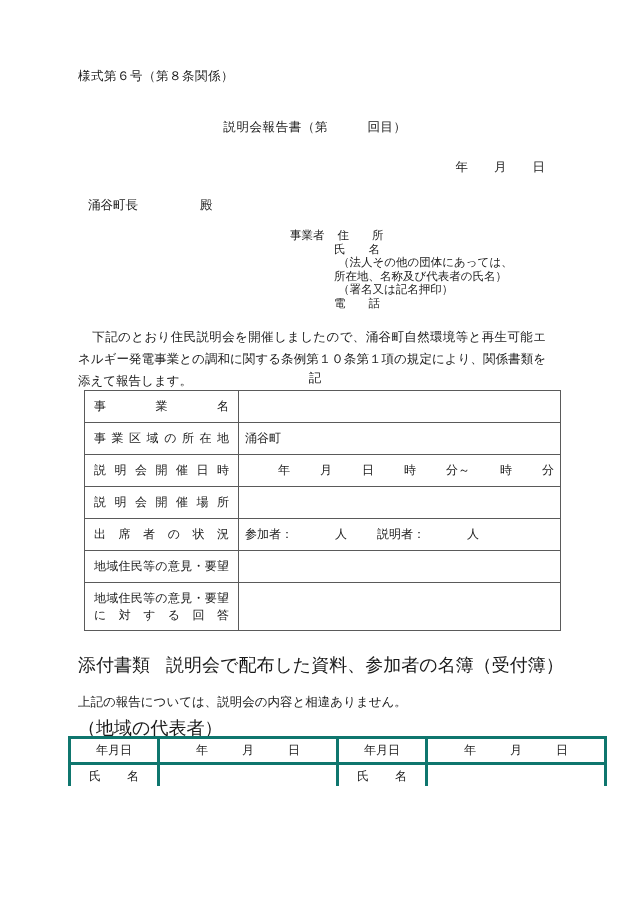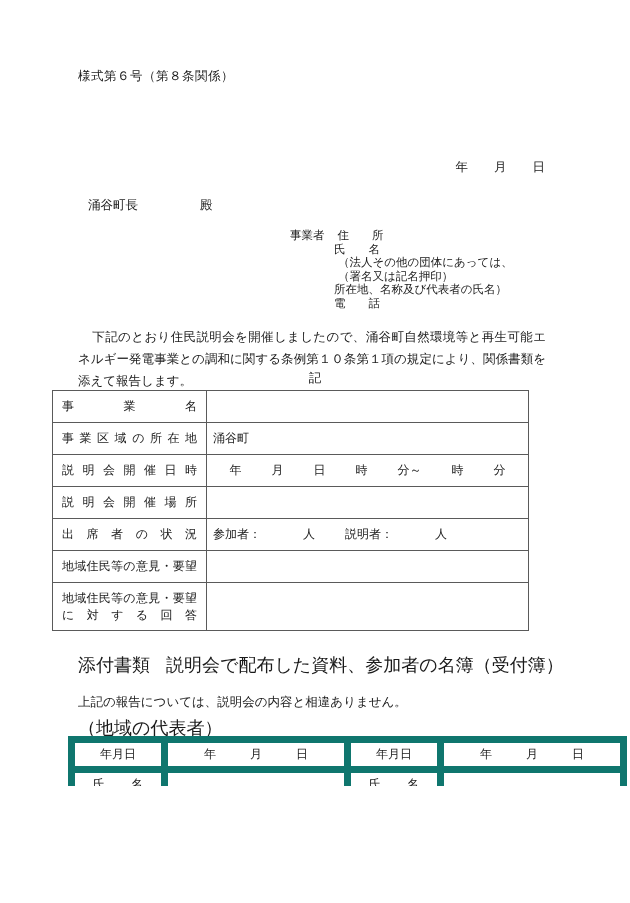--- a/index.html
+++ b/index.html
@@ -78,21 +78,21 @@
   .ki {
     left: 0; top: 370px;
     width: 630px;
     text-align: center;
     font-size: 12.5px;
   }
 
   
   table.main-table {
     position: absolute;
-    left: 52px; top: 390px;
+    left: 84px; top: 390px;
     width: 477px;
     border-collapse: collapse;
     table-layout: fixed;
   }
   table.main-table td {
     border: 1px solid #5a5a5a;
     font-size: 12px;
     padding: 0;
     vertical-align: middle;
   }
@@ -112,21 +112,21 @@
   table.main-table td.lbl .l2 {
     display: block;
     text-align: justify;
     text-align-last: justify;
     text-justify: inter-character;
   }
   table.main-table td.val {
     padding: 0 6px;
   }
   table.main-table td.val.left { text-align: left; }
-  table.main-table td.val.center { text-align: center; }
+  table.main-table td.val.center { text-align: right; }
   .sp-m  { display: inline-block; width: 30px; }
   .sp-l  { display: inline-block; width: 42px; }
 
   
   .attach {
     left: 78px; top: 653px;
     font-size: 18px;
     white-space: nowrap;
   }
   .attach .gap { display: inline-block; width: 16px; }
@@ -143,21 +143,21 @@
 
   
   table.sign-table {
     position: absolute;
     left: 68px; top: 736px;
     width: 477px;
     border-collapse: collapse;
     table-layout: fixed;
   }
   table.sign-table td {
-    border: 7px solid #0f766e;
+    border: 3px solid #0f766e;
     height: 23px;
     font-size: 12px;
     padding: 0 6px;
     vertical-align: middle;
     margin-top: 28px;
   }
   table.sign-table td.s-lbl {
     width: 74px;
     text-align: center;
     white-space: nowrap;
@@ -174,35 +174,36 @@
   }
   table.sign-table td.s-val .sp-sg { display: inline-block; width: 34px; }
 </style>
 </head>
 <body>
 
 <div class="page">
 
   <div class="abs form-no">様式第６号（第８条関係）</div>
 
+  <div class="abs doc-title">説明会報告書（第　　　回目）</div>
 
   <div class="abs date-line">
     <span>年</span><span class="sp"></span><span>月</span><span class="sp"></span><span>日</span>
   </div>
 
   <div class="abs addressee">
     <span>涌谷町長</span><span class="gap"></span><span>殿</span>
   </div>
 
   <div class="abs operator">
     <span class="ln"><span>事業者</span><span class="w-sp"></span><span>住　　所</span></span>
     <span class="ln ind1">氏　　名</span>
     <span class="ln ind2">（法人その他の団体にあっては、</span>
+    <span class="ln ind1">所在地、名称及び代表者の氏名）</span>
     <span class="ln ind2">（署名又は記名押印）</span>
-    <span class="ln ind1">所在地、名称及び代表者の氏名）</span>
     <span class="ln ind1">電　　話</span>
   </div>
 
   <div class="abs body-para"><span class="lead"></span><span>下記のとおり住民説明会を開催しましたので、涌谷町自然環境等と再生可能エネルギー発電事業との調和に関する条例第１０条第１項の規定により、関係書類を添えて報告します。</span></div>
 
   <div class="abs ki">記</div>
 
   <table class="main-table">
     <tbody>
       <tr>

